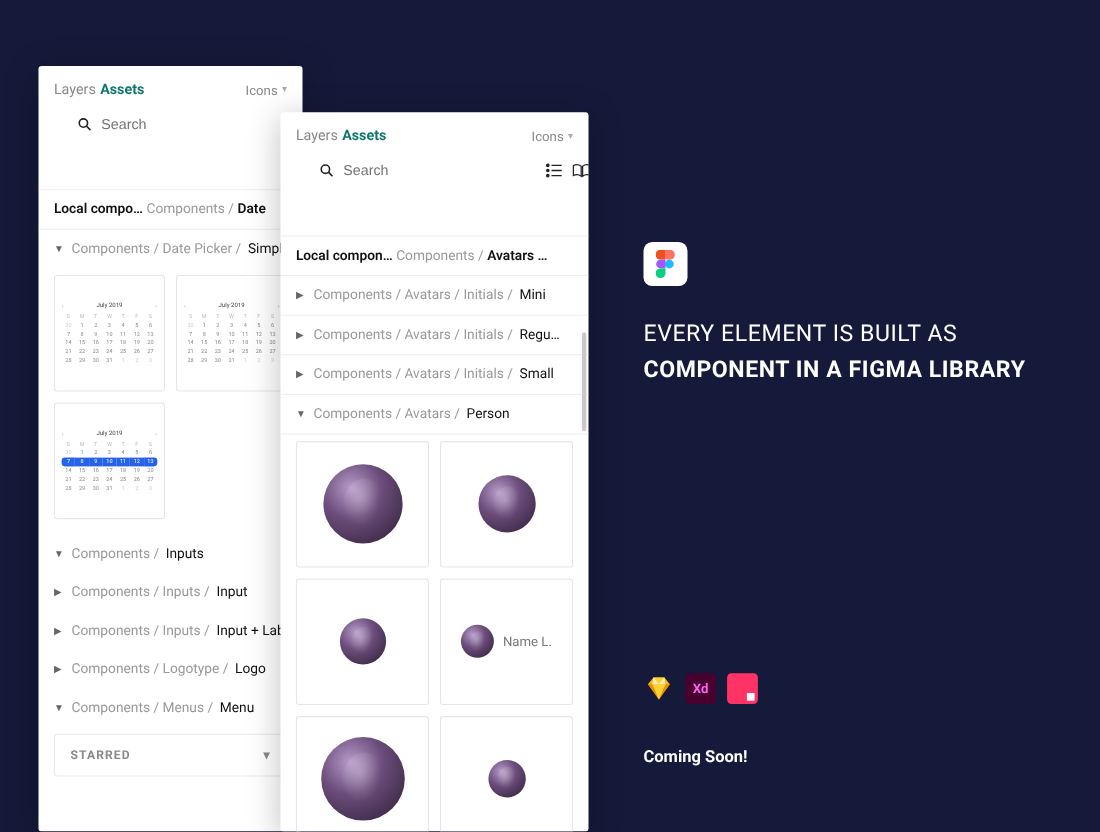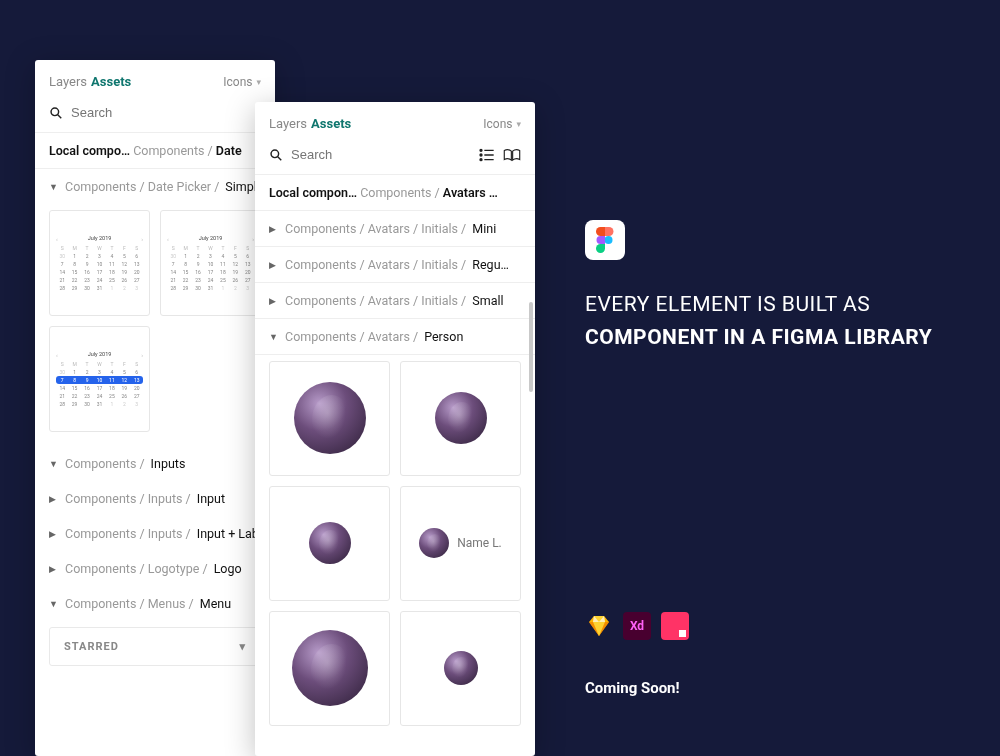--- a/index.html
+++ b/index.html
@@ -40,29 +40,29 @@
   .panel-back { left: 35px; top: 60px; width: 240px; height: 696px; }
   .panel-front { left: 255px; top: 102px; width: 280px; height: 654px; }
 
   .tabs { display:flex; align-items:center; padding: 14px 14px 10px; gap: 4px; font-size: 13px; }
   .tab { color:#888; cursor:pointer; }
   .tab.active { color:#0f766e; font-weight:700; }
   .tabs-spacer { flex:1; }
   .page-select { color:#888; font-size:12px; display:flex; align-items:center; gap:4px; cursor:pointer;}
   .page-select .chev { font-size:9px; color:#aaa;}
 
-  .search-row { display:flex; align-items:center; padding: 6px 14px 12px; gap:8px; }
+  .search-row { display:flex; align-items:center; padding: 6px 14px 12px; gap:8px;margin-left:21px; }
   .search-row input {
     border:none; outline:none; font-size:13px; color:#888; flex:1; background:transparent;
   }
   .icon-btn { color:#444; cursor:pointer; display:inline-flex; }
 
   .crumb-line {
     padding: 10px 14px; font-size: 12.5px; border-top:1px solid #eee; border-bottom: 1px solid #eee;
-    white-space: nowrap; overflow: hidden; text-overflow: ellipsis;
+    white-space: nowrap; overflow: hidden; text-overflow: ellipsis; margin-top: 40px;
   }
   .crumb-line .dim { color:#999; }
   .crumb-line .em { color:#111; font-weight: 600; }
 
   .section-header {
     padding: 10px 14px; font-size: 12.5px; display:flex; align-items:center; gap:6px;
     white-space: nowrap; overflow:hidden; text-overflow:ellipsis; cursor:pointer;
   }
   .section-header .tri { font-size:9px; color:#666; width:10px; display:inline-block;}
   .section-header .dim { color:#999; }

